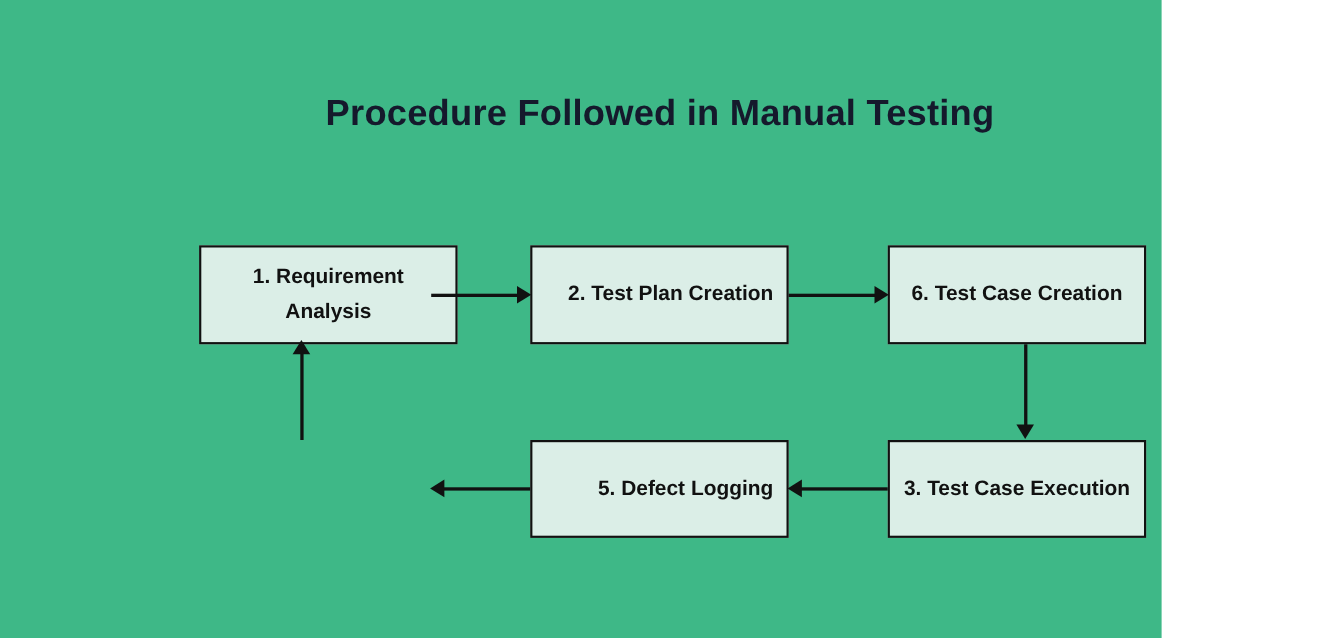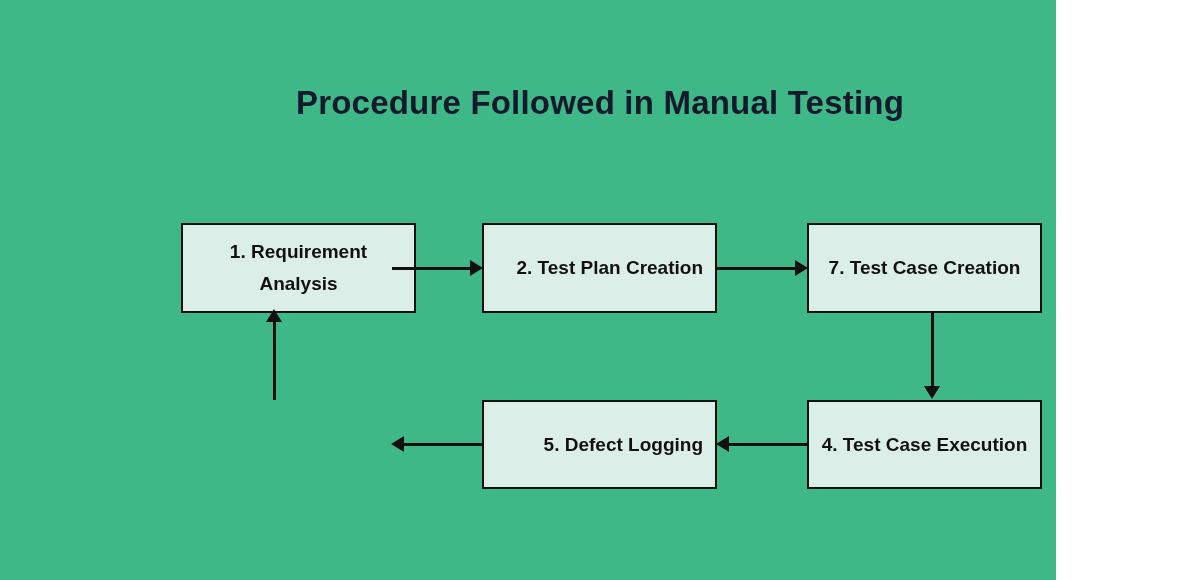--- a/index.html
+++ b/index.html
@@ -124,25 +124,25 @@
 
   <div class="node col-1 row-top">
     <span class="node-label">1. Requirement Analysis</span>
   </div>
 
   <div class="node col-2 row-top">
     <span class="node-label">2. Test Plan Creation</span>
   </div>
 
   <div class="node col-3 row-top">
-    <span class="node-label">7. Test Case Creation</span>
+    <span class="node-label">6. Test Case Creation</span>
   </div>
 
   <div class="node col-3 row-bottom">
-    <span class="node-label">4. Test Case Execution</span>
+    <span class="node-label">3. Test Case Execution</span>
   </div>
 
   <div class="node col-2 row-bottom">
     <span class="node-label">5. Defect Logging</span>
   </div>
 
 
   <div class="conn" id="conn-1-2">
     <div class="conn-line-h"></div>
     <div class="arrowhead ah-right"></div>

